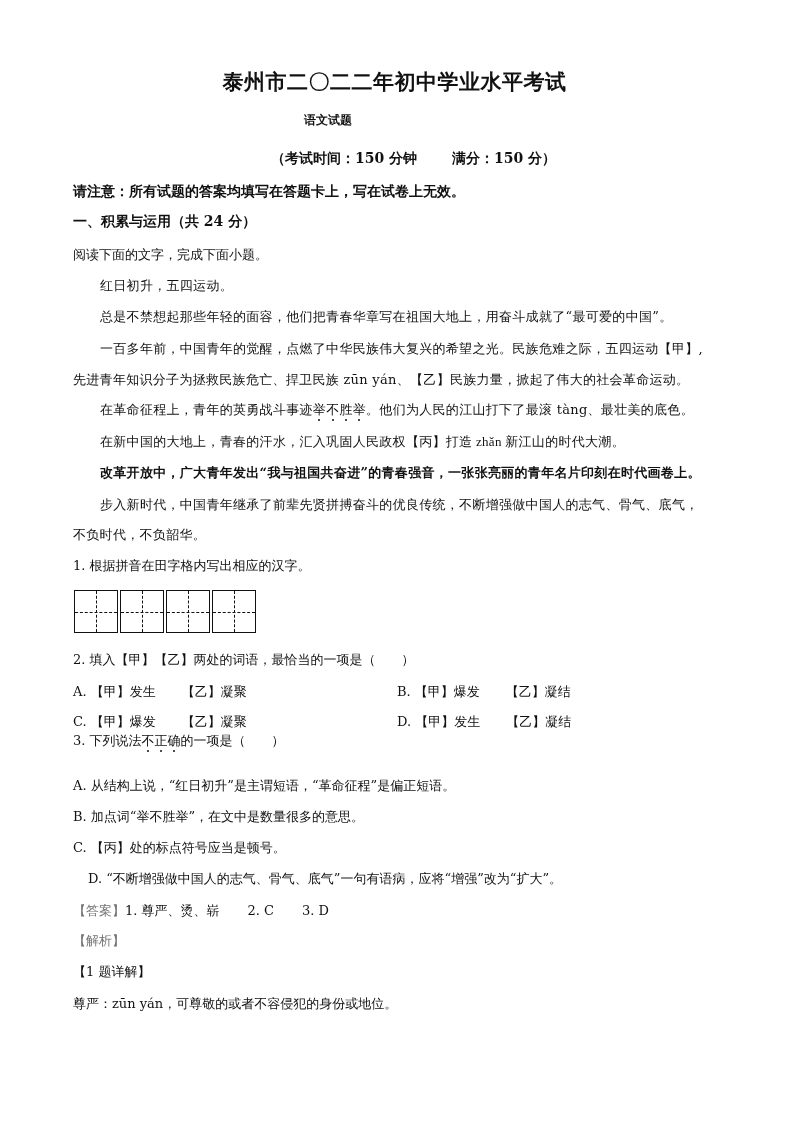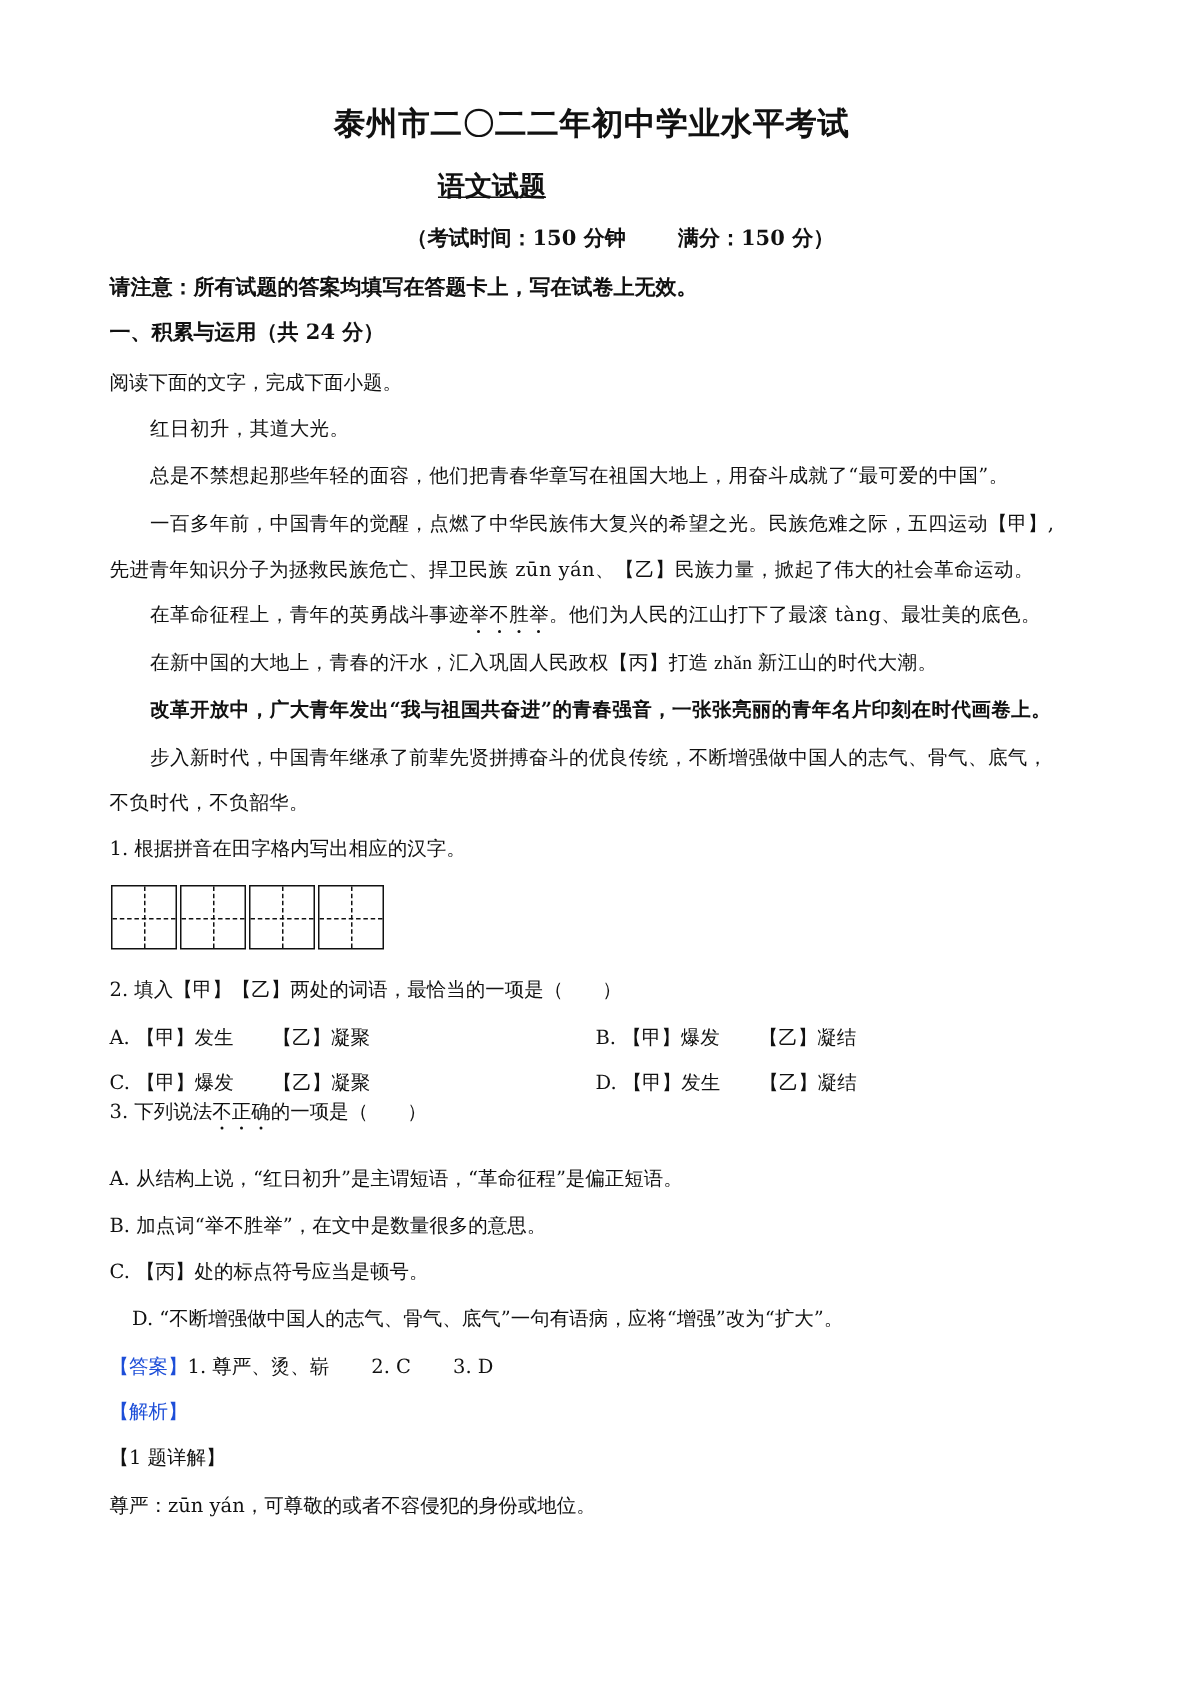--- a/index.html
+++ b/index.html
@@ -1,44 +1,44 @@
 <!DOCTYPE html>
 <html><head>
   <meta charset="utf-8">
   <style>
     html, body { margin: 0; padding: 0; background: #ffffff; }
     body { width: 793px; height: 1122px; position: relative; overflow: hidden; color: #111; font-family: "DejaVu Serif", "Liberation Serif", serif; }
     .abs { position: absolute; white-space: nowrap; }
     .title { left: 0; width: 789px; text-align: center; top: 68px; font-size: 21px; font-weight: bold; letter-spacing: 0.5px; }
-    .subtitle { left: 0; width: 656px; text-align: center; top: 112px; font-size: 18px; font-weight: bold; text-decoration: underline; }
+    .subtitle { left: 0; width: 656px; text-align: center; top: 112px; font-size: 12px; font-weight: bold; }
     .exam-info { top: 150px; font-size: 14px; font-weight: bold; }
     .notice { left: 73px; top: 183px; font-size: 14px; font-weight: bold; }
     .section { left: 73px; top: 213px; font-size: 14px; font-weight: bold; }
     .body { font-size: 13px; }
     .para { font-size: 13px; letter-spacing: 0.3px; }
     .dot { position: relative; }
     .dot::after { content: ""; position: absolute; left: 50%; bottom: -4px; width: 2px; height: 2px; margin-left: -1px; background: #111; border-radius: 50%; }
     .grid { left: 74px; top: 590px; display: flex; gap: 2px; }
     .cell { width: 44px; height: 43px; border: 1.2px solid #111; position: relative; box-sizing: border-box; }
     .cell::before { content: ""; position: absolute; left: 50%; top: 0; bottom: 0; border-left: 1px dashed #111; }
     .cell::after { content: ""; position: absolute; top: 50%; left: 0; right: 0; border-top: 1px dashed #111; }
-    .blue { color: #1d4ed8; }
+    .blue { color: #737373; }
   </style>
 </head>
 <body>
 
 <div class="abs title">泰州市二〇二二年初中学业水平考试</div>
 <div class="abs subtitle">语文试题</div>
 <div class="abs exam-info" style="left:231px;margin-left:40px;">（考试时间：150 分钟</div>
 <div class="abs exam-info" style="left:452px;">满分：150 分）</div>
 <div class="abs notice">请注意：所有试题的答案均填写在答题卡上，写在试卷上无效。</div>
 <div class="abs section">一、积累与运用（共 24 分）</div>
 <div class="abs body" style="left:73px; top:246px;">阅读下面的文字，完成下面小题。</div>
 
-<div class="abs para" style="left:100px; top:277px;">红日初升，其道大光。</div>
+<div class="abs para" style="left:100px; top:277px;">红日初升，五四运动。</div>
 <div class="abs para" style="left:100px; top:308px;">总是不禁想起那些年轻的面容，他们把青春华章写在祖国大地上，用奋斗成就了“最可爱的中国”。</div>
 <div class="abs para" style="left:100px; top:340px;">一百多年前，中国青年的觉醒，点燃了中华民族伟大复兴的希望之光。民族危难之际，五四运动【甲】,</div>
 <div class="abs para" style="left:73px; top:371px;">先进青年知识分子为拯救民族危亡、捍卫民族 zūn yán、【乙】民族力量，掀起了伟大的社会革命运动。</div>
 <div class="abs para" style="left:100px; top:401px;">
   <span>在革命征程上，青年的英勇战斗事迹</span><span class="dot">举</span><span class="dot">不</span><span class="dot">胜</span><span class="dot">举</span><span>。他们为人民的江山打下了最滚 tàng、最壮美的底色。</span>
 </div>
 <div class="abs para" style="left:100px; top:433px;font-family:Liberation Serif, serif;">在新中国的大地上，青春的汗水，汇入巩固人民政权【丙】打造 zhǎn 新江山的时代大潮。</div>
 <div class="abs para" style="left:100px; top:464px;font-weight:bold;">改革开放中，广大青年发出“我与祖国共奋进”的青春强音，一张张亮丽的青年名片印刻在时代画卷上。</div>
 <div class="abs para" style="left:100px; top:496px;">步入新时代，中国青年继承了前辈先贤拼搏奋斗的优良传统，不断增强做中国人的志气、骨气、底气，</div>
 <div class="abs para" style="left:73px; top:526px;">不负时代，不负韶华。</div>

